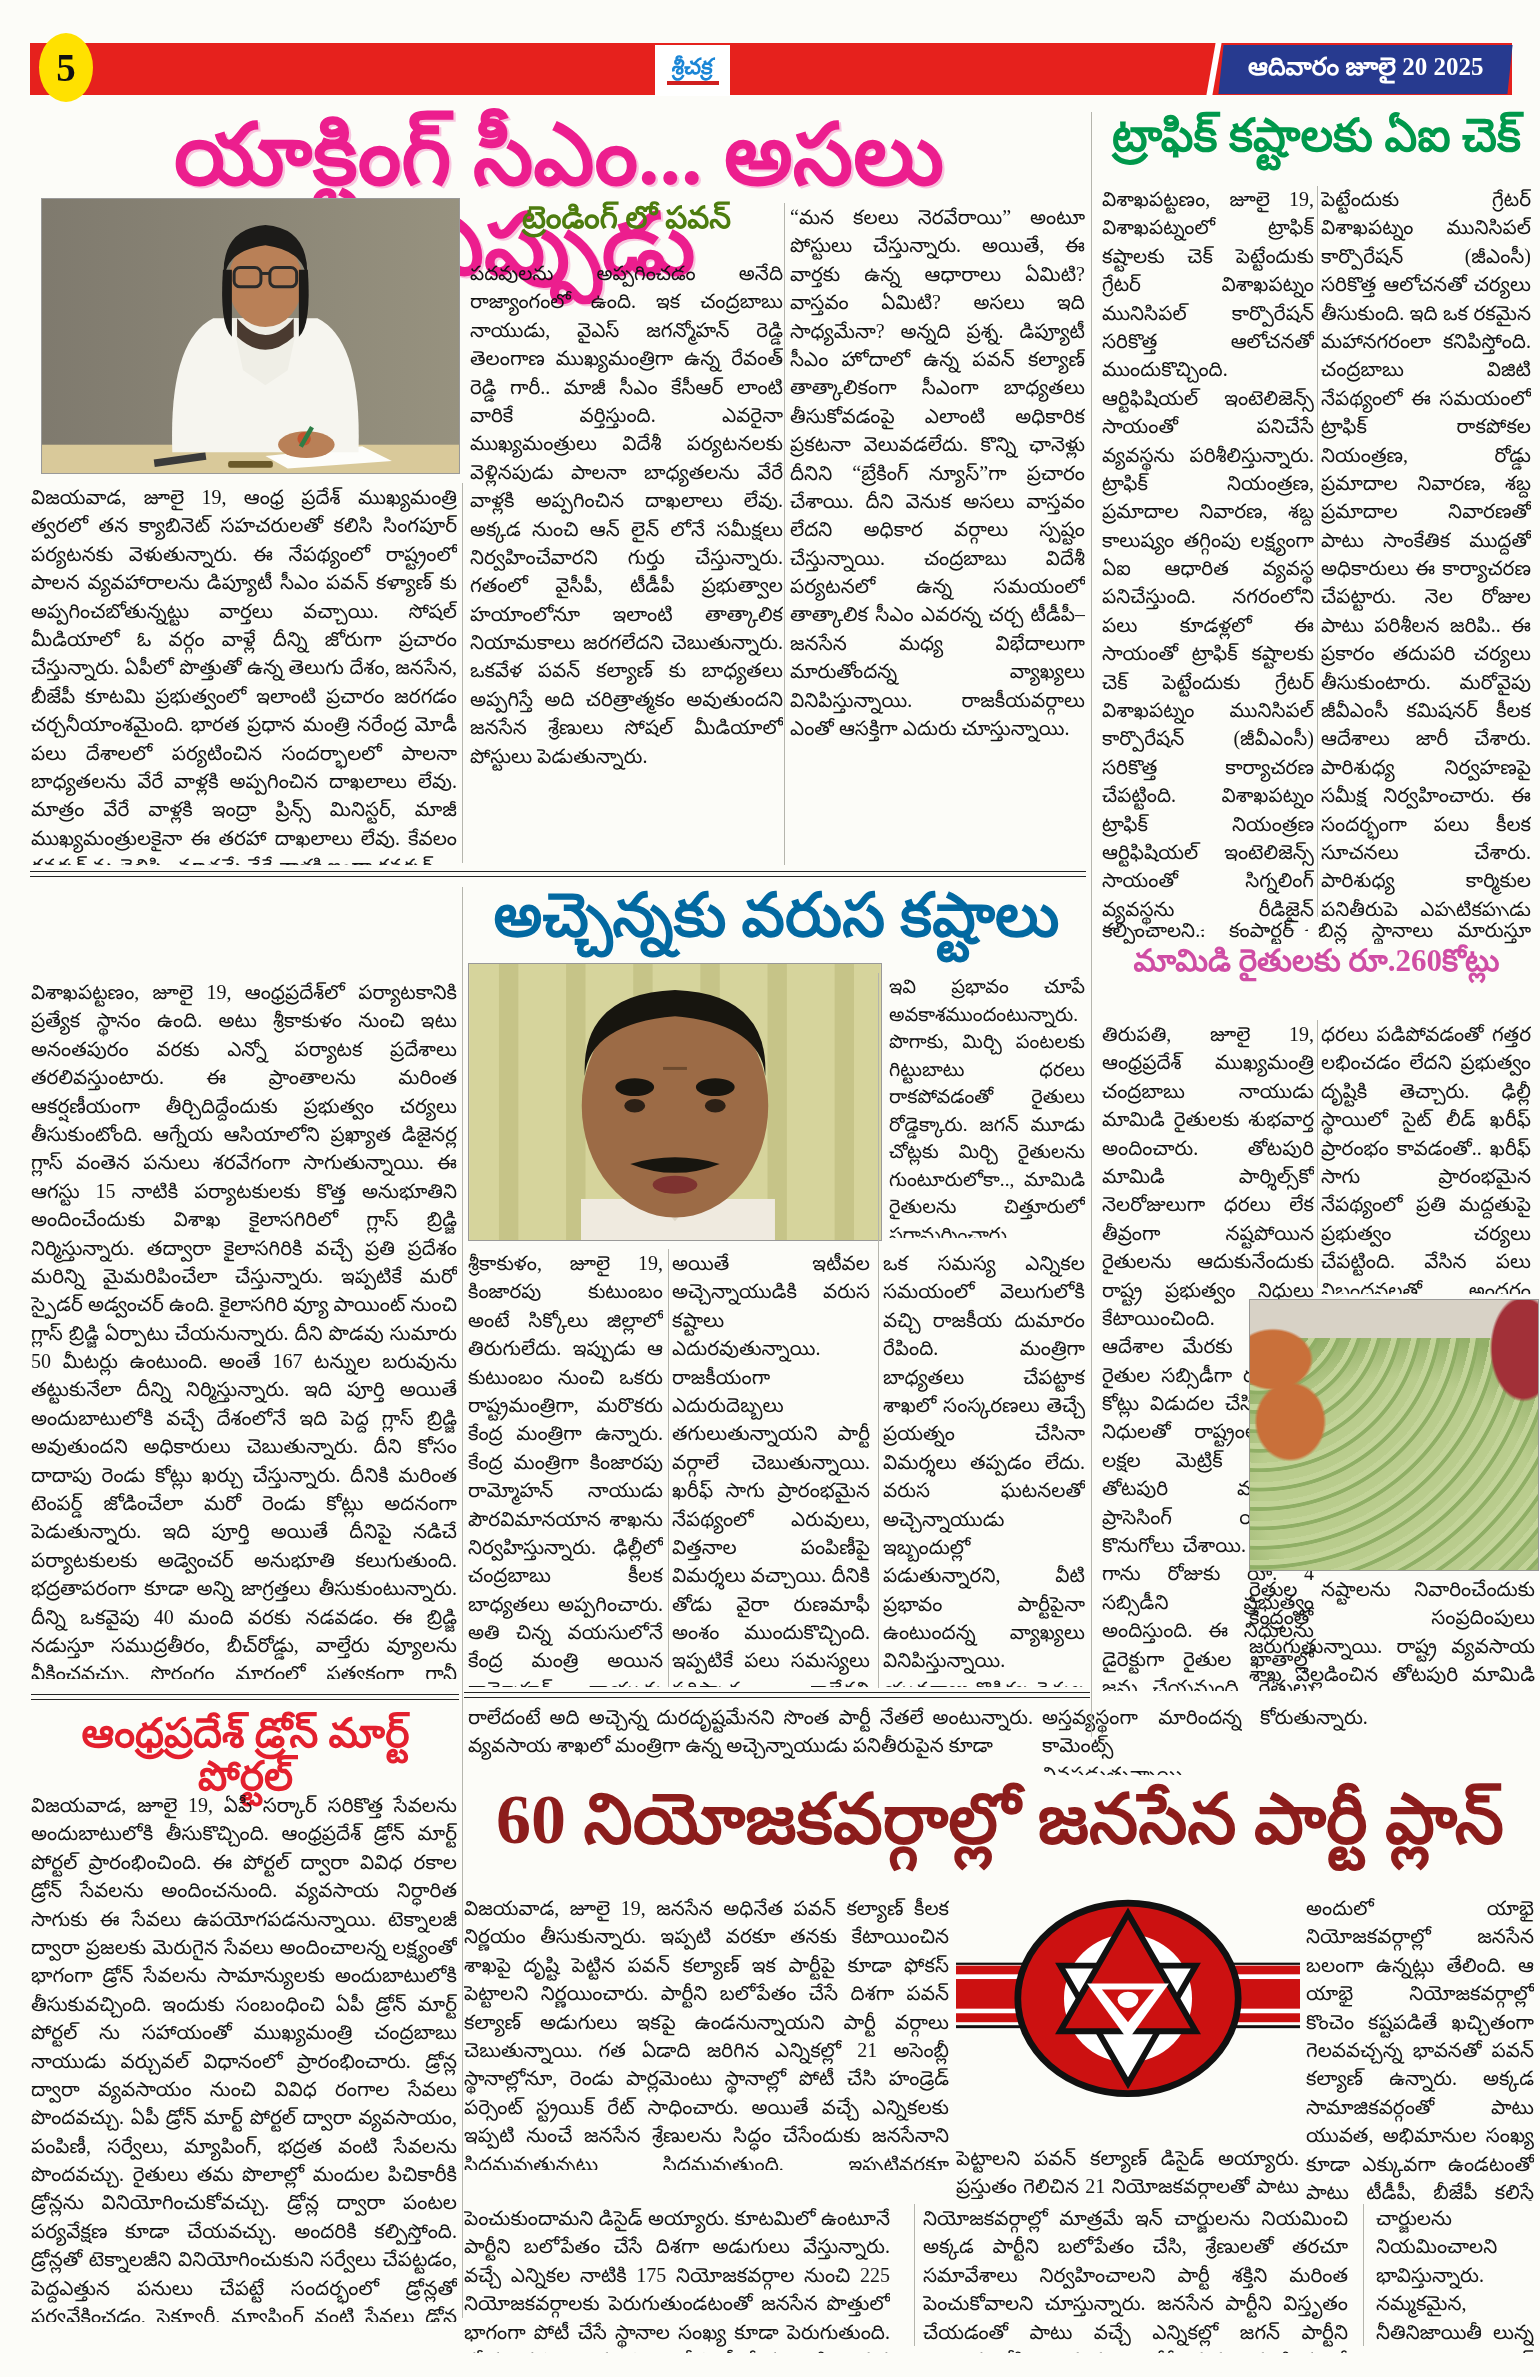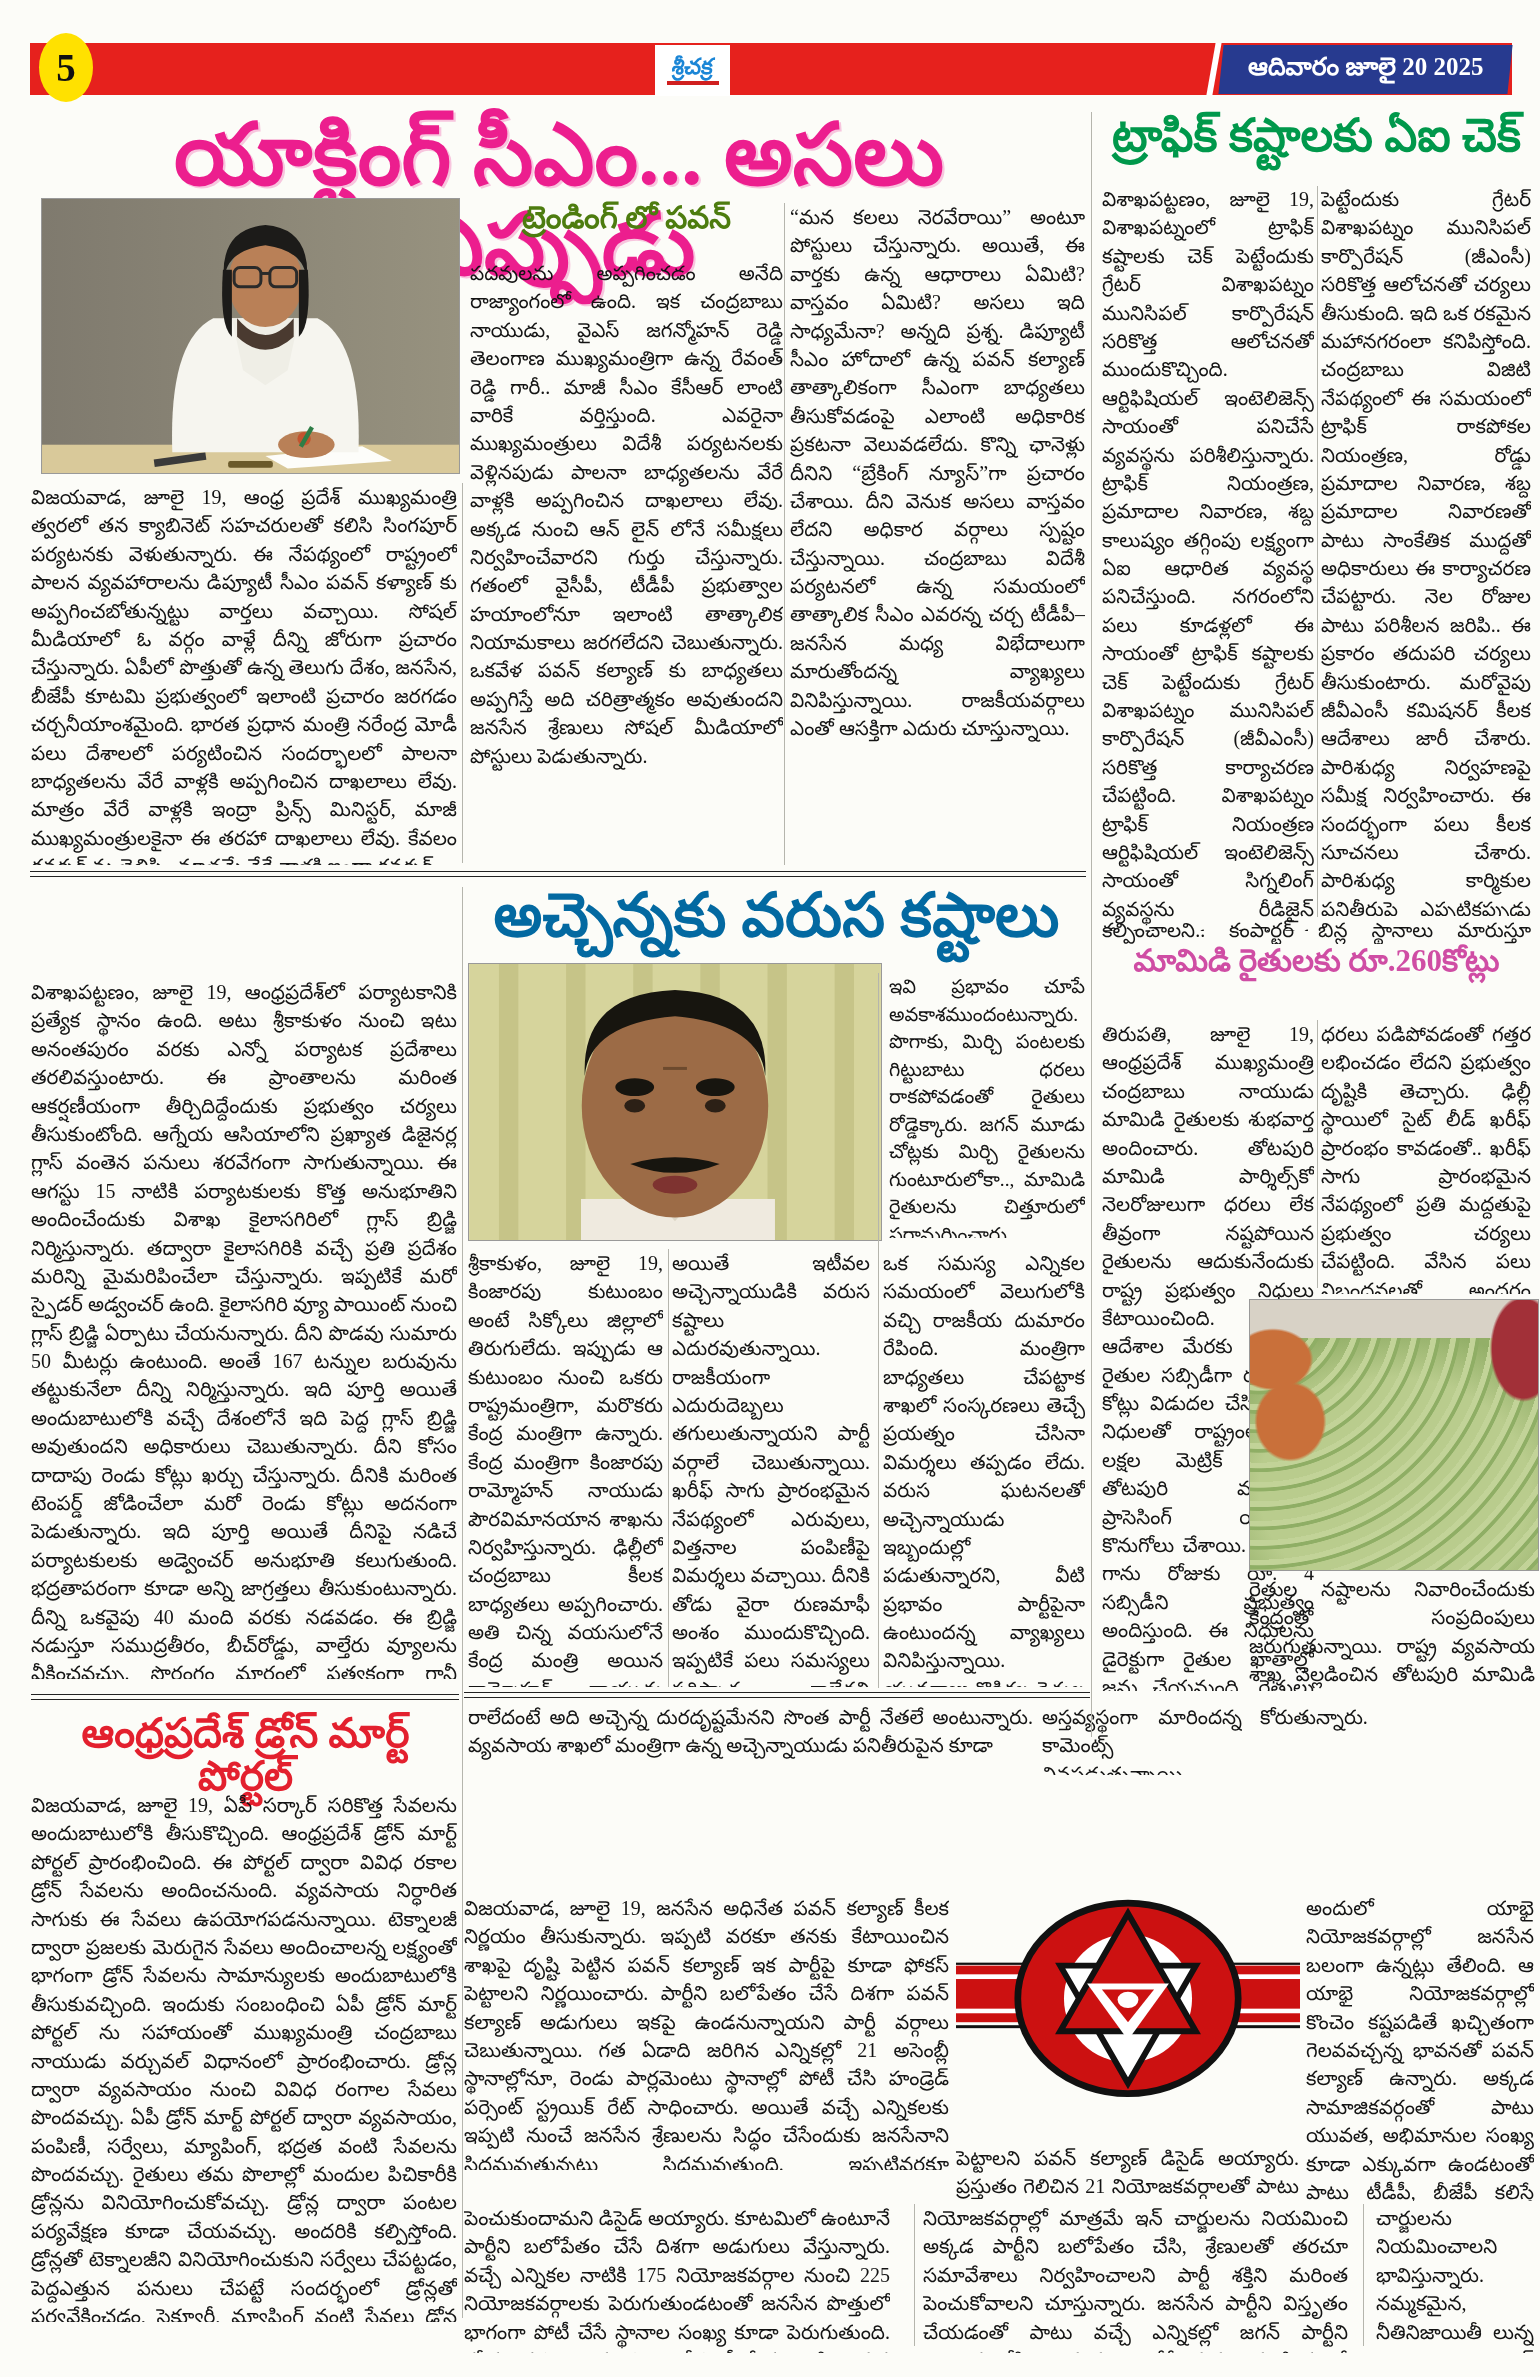--- a/index.html
+++ b/index.html
@@ -144,20 +144,21 @@
 
   <div class="hl hl-mango">మామిడి రైతులకు రూ.260కోట్లు</div>
   <div class="col" style="left:1102px;top:1020px;width:212px;height:671px;">తిరుపతి, జూలై 19, ఆంధ్రప్రదేశ్ ముఖ్యమంత్రి చంద్రబాబు నాయుడు మామిడి రైతులకు శుభవార్త అందించారు. తోటపురి మామిడి పార్శిల్స్‌కో నెలరోజులుగా ధరలు లేక తీవ్రంగా నష్టపోయిన రైతులను ఆదుకునేందుకు రాష్ట్ర ప్రభుత్వం నిధులు కేటాయించింది. సీఎం ఆదేశాల మేరకు మామిడి రైతుల సబ్సిడీగా రూ. 260 కోట్లు విడుదల చేసింది. ఈ నిధులతో రాష్ట్రంలో 6.5 లక్షల మెట్రిక్ టన్నుల తోటపురి మామిడిని ప్రాసెసింగ్ యూనిట్లు కొనుగోలు చేశాయి. టన్నుకు గాను రోజుకు రూ. 4 సబ్సిడీని ప్రభుత్వం అందిస్తుంది. ఈ నిధులను డైరెక్టుగా రైతుల ఖాతాల్లో జమ చేయనుంది. రైతులు తమ ఖాతాల వివరాలను అందజేయాలని అధికారులు సూచించారు. మద్దతు ధరతో</div>
   <div class="col" style="left:1321px;top:1020px;width:210px;height:274px;">ధరలు పడిపోవడంతో గత్తర లభించడం లేదని ప్రభుత్వం దృష్టికి తెచ్చారు. ఢిల్లీ స్థాయిలో సైట్ లీడ్ ఖరీఫ్ ప్రారంభం కావడంతో.. ఖరీఫ్ సాగు ప్రారంభమైన నేపథ్యంలో ప్రతి మద్దతుపై ప్రభుత్వం చర్యలు చేపట్టింది. వేసిన పలు నిబంధనలతో అందరం ఎంపికైన పరిస్థితి ఉంది. ఈ ఏటి ఫలాలు యూరియేతర దొరకక రైతులు రోడ్డెక్కుతున్నారు. చివరకు కొరతతో ప్రభుత్వం సబ్సిడీపై వస్తుదల అనుసరించి ధరల స్థిరీకరణ పథకం కింద పూర్తి ఋణాన్ని</div>
   <div class="photo mangoimg" style="left:1249px;top:1299px;width:288px;height:270px;"></div>
   <div class="col" style="left:1249px;top:1575px;width:286px;height:118px;">రైతుల నష్టాలను నివారించేందుకు కేంద్రంతో సంప్రదింపులు జరుగుతున్నాయి. రాష్ట్ర వ్యవసాయ శాఖ వెల్లడించిన తోటపురి మామిడి కొనుగోళ్లు ఆగస్టు 2025 వరకు కొనసాగనున్నాయి. ప్రాసెసింగ్ సంస్థలు రూ. 8 నుంచి రూ. 12 వరకు మద్దతు ధర చెల్లించాయి. ఈ నిర్ణయంతో రైతులకు మరింత మెరుగైన ఆదాయం లభించనుంది. ఈ నిర్ణయంతో రైతులకు నెల రోజుల్లో పరిహారం అందనుంది. ప్రభుత్వ నిర్ణయంతో ధన్యవాదాలు తెలుపుతున్నారు. ఈ విధానాన్ని విజయవంతంగా అమలు చేయాలని రైతులు కోరుతున్నారు.</div>
 
   <div class="hl hl-drone">ఆంధ్రప్రదేశ్ డ్రోన్ మార్ట్ పోర్టల్</div>
   <div class="col" style="left:31px;top:1791px;width:426px;height:531px;">విజయవాడ, జూలై 19, ఏపీ సర్కార్ సరికొత్త సేవలను అందుబాటులోకి తీసుకొచ్చింది. ఆంధ్రప్రదేశ్ డ్రోన్ మార్ట్ పోర్టల్ ప్రారంభించింది. ఈ పోర్టల్ ద్వారా వివిధ రకాల డ్రోన్ సేవలను అందించనుంది. వ్యవసాయ నిర్ధారిత సాగుకు ఈ సేవలు ఉపయోగపడనున్నాయి. టెక్నాలజీ ద్వారా ప్రజలకు మెరుగైన సేవలు అందించాలన్న లక్ష్యంతో భాగంగా డ్రోన్ సేవలను సామాన్యులకు అందుబాటులోకి తీసుకువచ్చింది. ఇందుకు సంబంధించి ఏపీ డ్రోన్ మార్ట్ పోర్టల్ ను సహాయంతో ముఖ్యమంత్రి చంద్రబాబు నాయుడు వర్చువల్ విధానంలో ప్రారంభించారు. డ్రోన్ల ద్వారా వ్యవసాయం నుంచి వివిధ రంగాల సేవలు పొందవచ్చు. ఏపీ డ్రోన్ మార్ట్ పోర్టల్ ద్వారా వ్యవసాయం, పంపిణీ, సర్వేలు, మ్యాపింగ్, భద్రత వంటి సేవలను పొందవచ్చు. రైతులు తమ పొలాల్లో మందుల పిచికారీకి డ్రోన్లను వినియోగించుకోవచ్చు. డ్రోన్ల ద్వారా పంటల పర్యవేక్షణ కూడా చేయవచ్చు. అందరికి కల్పిస్తోంది. డ్రోన్లతో టెక్నాలజీని వినియోగించుకుని సర్వేలు చేపట్టడం, పెద్దఎత్తున పనులు చేపట్టే సందర్భంలో డ్రోన్లతో పర్యవేక్షించడం, సెక్యూర్టీ, మ్యాపింగ్ వంటి సేవలు డ్రోన్ల ద్వారా చేపట్టవచ్చు. ఈ తరహా సేవలను ఇకపై డ్రోన్ మార్ట్ ద్వారా పొందవచ్చు. డ్రోన్ మార్ట్ సేవలను రాష్ట్రవ్యాప్తంగా అన్ని జిల్లాల్లోనూ అందుబాటులోకి తెచ్చారు. డ్రోన్ సేవలు అవసరమైన వారికి సర్వీస్ ప్రొవైడర్లను డ్రోన్ మార్ట్ పోర్టల్ అందుబాటులోకి తెస్తుంది. ప్రభుత్వ విభాగాలను.. వివిధ సంస్థలను.. సర్వీస్ ప్రొవైడర్లను ఈ పోర్టల్ అనుసంధానం చేస్తుంది. సర్వీస్ ప్రొవైడర్లతో కస్టమర్లు సర్వీస్ ఛార్జీలపై సంప్రదింపులు జరిపే అవకాశం ఉంటుంది.</div>
 
+  <div class="hl hl-jansena">60 నియోజకవర్గాల్లో జనసేన పార్టీ ప్లాన్</div>
   <div class="col" style="left:464px;top:1894px;width:485px;height:276px;">విజయవాడ, జూలై 19, జనసేన అధినేత పవన్ కల్యాణ్ కీలక నిర్ణయం తీసుకున్నారు. ఇప్పటి వరకూ తనకు కేటాయించిన శాఖపై దృష్టి పెట్టిన పవన్ కల్యాణ్ ఇక పార్టీపై కూడా ఫోకస్ పెట్టాలని నిర్ణయించారు. పార్టీని బలోపేతం చేసే దిశగా పవన్ కల్యాణ్ అడుగులు ఇకపై ఉండనున్నాయని పార్టీ వర్గాలు చెబుతున్నాయి. గత ఏడాది జరిగిన ఎన్నికల్లో 21 అసెంబ్లీ స్థానాల్లోనూ, రెండు పార్లమెంటు స్థానాల్లో పోటీ చేసి హండ్రెడ్ పర్సెంట్ స్ట్రయిక్ రేట్ సాధించారు. అయితే వచ్చే ఎన్నికలకు ఇప్పటి నుంచే జనసేన శ్రేణులను సిద్ధం చేసేందుకు జనసేనాని సిద్ధమవుతున్నట్లు సిద్ధమవుతుంది. ఇప్పటివరకూ గ్రామీణాభివృద్ధి, అటవీ శాఖ లపై పూర్తి స్థాయి పట్టు సాధించిన పవన్ కల్యాణ్ ఎన్నికలకు ముందు నుంచి అభివృద్ధిపై స్పష్టమైన ప్రణాళికతో ముందుకు వెళ్లాలని భావిస్తున్నారు. సొంత స్థానాల్లో పాటు మొత్తం బలోపేతం చేసుకోవాలని సిద్ధం చేస్తున్నారు.</div>
   <div style="position:absolute;left:956px;top:1894px;width:344px;height:246px;">
     <svg width="344" height="246" viewBox="0 0 462 330">
       <g>
         <rect x="0" y="92" width="462" height="3" fill="#111"></rect>
         <rect x="0" y="96" width="462" height="12" fill="#cc1111"></rect>
         <rect x="0" y="108" width="462" height="6" fill="#fff"></rect>
         <rect x="0" y="114" width="462" height="40" fill="#cc1111"></rect>
         <rect x="0" y="154" width="462" height="6" fill="#fff"></rect>
         <rect x="0" y="160" width="462" height="12" fill="#cc1111"></rect>

